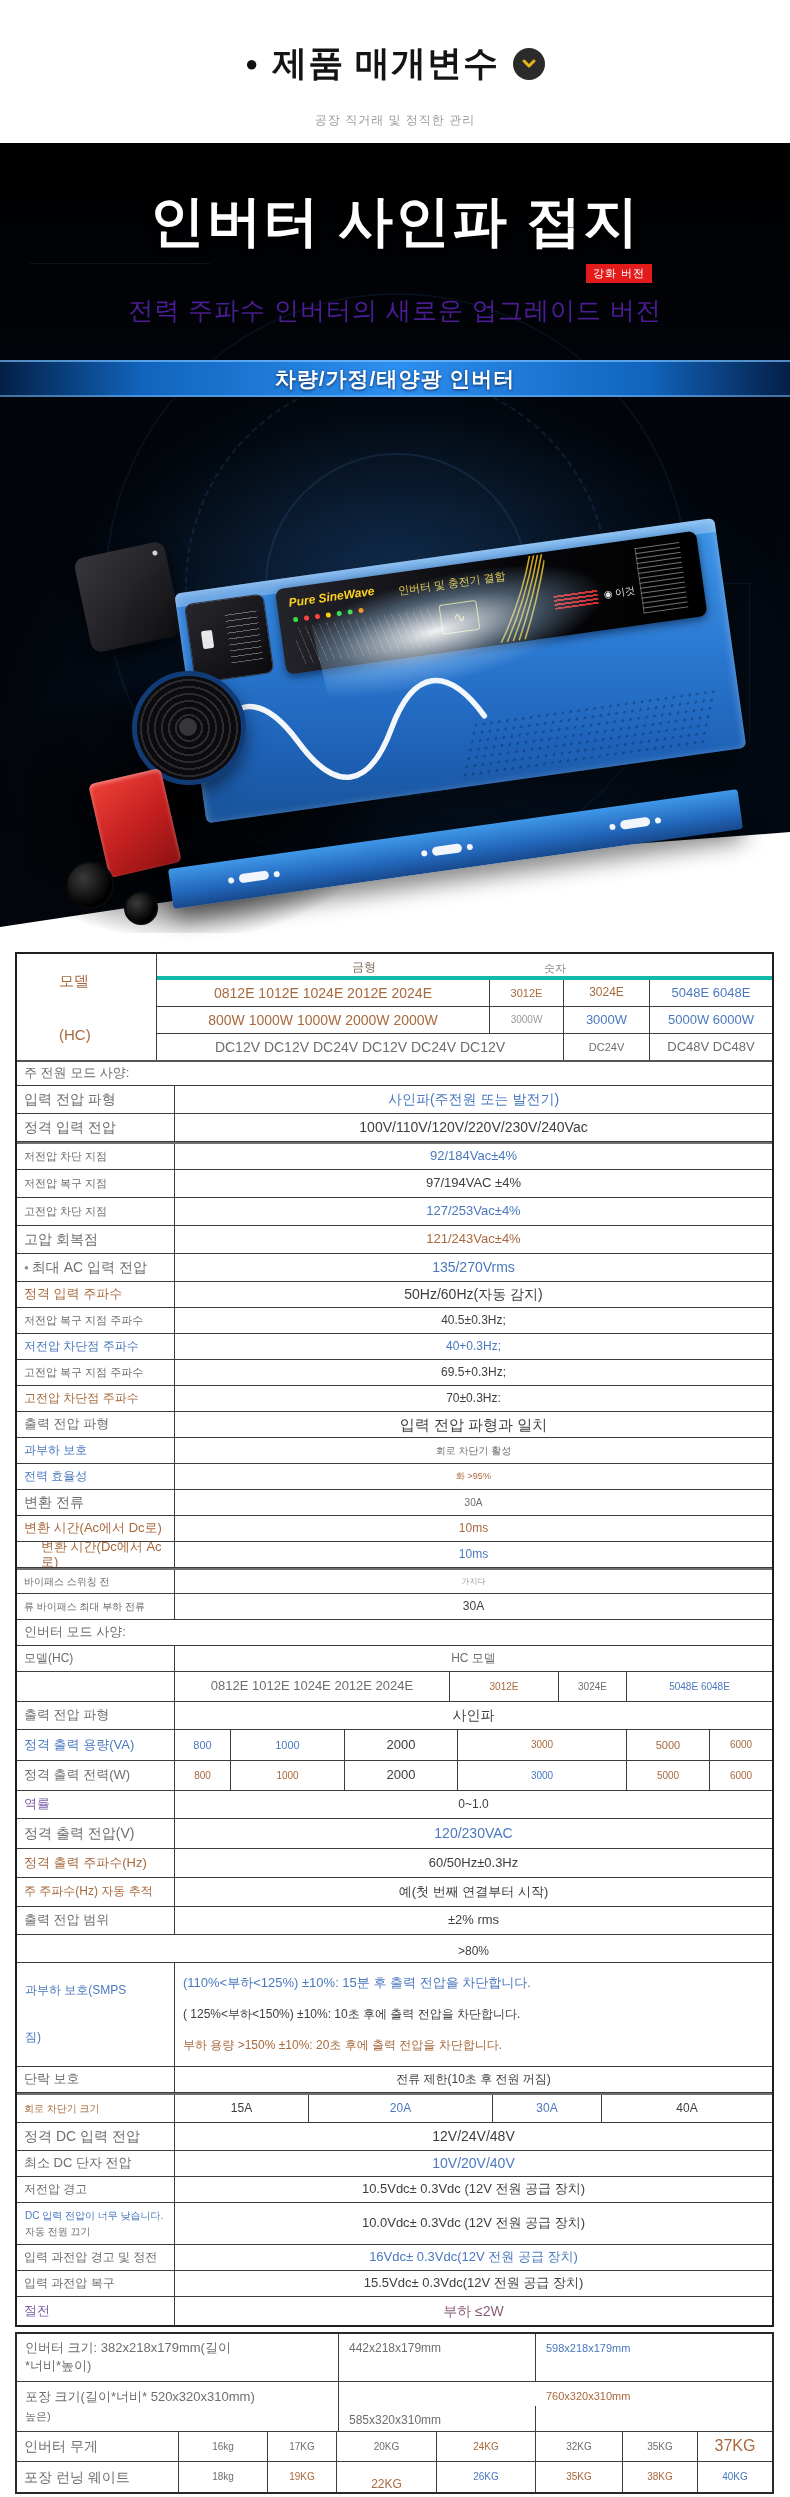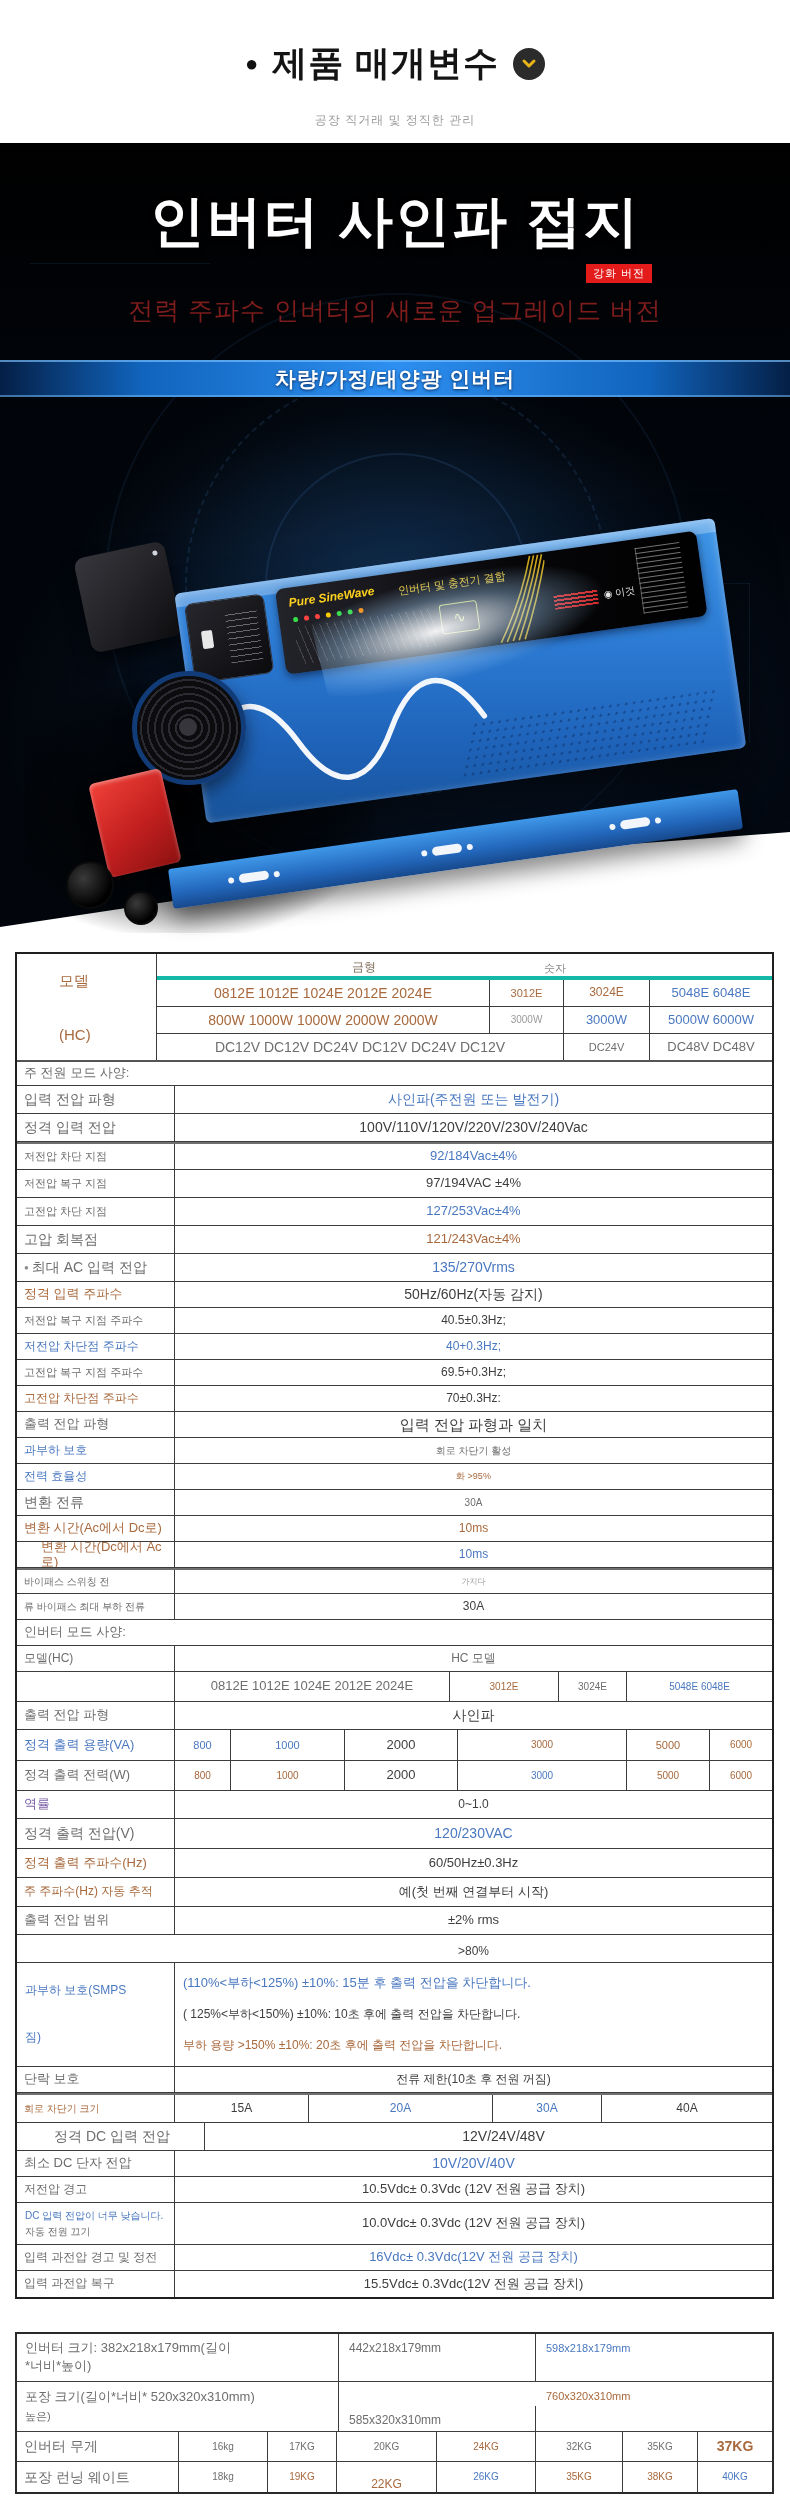--- a/index.html
+++ b/index.html
@@ -20,21 +20,21 @@
       radial-gradient(ellipse 640px 420px at 56% 72%, rgba(22,62,115,.32), transparent 70%),
       linear-gradient(#000,#010409 30%,#02060c);
     clip-path:polygon(0 0,100% 0,100% 87%,60% 90%,0 99%);}
   .ring{position:absolute;border-radius:50%;border:2px solid rgba(72,132,198,.16);}
   .ring.r1{width:260px;height:260px;left:265px;top:310px;}
   .ring.r2{width:420px;height:420px;left:185px;top:230px;border-style:dashed;}
   .ring.r3{width:580px;height:580px;left:105px;top:150px;border-color:rgba(72,132,198,.10);}
   .tech-line{position:absolute;background:rgba(80,140,205,.12);}
   .hero-title{position:absolute;top:42px;left:0;width:100%;text-align:center;font-size:55px;font-weight:700;color:#fff;letter-spacing:2px;text-shadow:0 2px 6px rgba(0,0,0,.8);}
   .hero-badge{position:absolute;left:586px;top:121px;background:#e31b1b;color:#fff;font-size:11px;padding:2px 7px;letter-spacing:1px;}
-  .hero-subtitle{position:absolute;top:151px;left:0;width:100%;text-align:center;font-size:25px;font-weight:500;color:#7f1d1d;letter-spacing:1px;}
+  .hero-subtitle{position:absolute;top:151px;left:0;width:100%;text-align:center;font-size:25px;font-weight:500;color:#4c1d95;letter-spacing:1px;}
   .hero-band{position:absolute;top:217px;left:0;width:100%;height:37px;
     background:linear-gradient(90deg,#041f46 0%,#1164bd 18%,#2d8ff0 50%,#1164bd 82%,#041f46 100%);
     border-top:2px solid rgba(125,195,255,.65);border-bottom:2px solid rgba(125,195,255,.5);
     display:flex;align-items:center;justify-content:center;box-sizing:border-box;}
   .band-label{color:#fff;font-size:21px;font-weight:700;letter-spacing:1px;text-shadow:0 1px 3px rgba(0,20,60,.8);}
   
   .product{position:absolute;left:40px;top:400px;width:710px;height:392px;}
   .shadow-blob{position:absolute;left:-15px;top:140px;width:350px;height:250px;
     background:radial-gradient(ellipse at 45% 50%, rgba(0,0,0,.85), rgba(0,0,0,.4) 55%, transparent 75%);}
   .inv-body{position:absolute;left:150px;top:42px;width:545px;height:232px;border-radius:6px;
@@ -594,21 +594,21 @@
         <div class="t-cell c-blue" style="font-size: 12px;">
           <span>20A</span>
         </div>
         <div class="t-cell c-blue" style="font-size: 12px;">
           <span>30A</span>
         </div>
         <div class="t-cell c-dgray" style="font-size: 12px;">
           <span>40A</span>
         </div>
       </div>
-      <div class="t-row" style="grid-template-columns: 158px 597px; height: 28px; padding-left: 30px;">
+      <div class="t-row" style="grid-template-columns: 158px 597px; height: 28px;">
         <div class="t-cell al-l c-gray" style="font-size: 14px;">
           <span>정격 DC 입력 전압</span>
         </div>
         <div class="t-cell c-dgray" style="font-size: 14px;">
           <span>12V/24V/48V</span>
         </div>
       </div>
       <div class="t-row" style="grid-template-columns: 158px 597px; height: 26px;">
         <div class="t-cell al-l c-gray" style="font-size: 13px;">
           <span>최소 DC 단자 전압</span>
@@ -641,20 +641,28 @@
         <div class="t-cell c-blue" style="font-size: 13px;">
           <span>16Vdc± 0.3Vdc(12V 전원 공급 장치)</span>
         </div>
       </div>
       <div class="t-row" style="grid-template-columns: 158px 597px; height: 26px;">
         <div class="t-cell al-l c-gray" style="font-size: 12px;">
           <span>입력 과전압 복구</span>
         </div>
         <div class="t-cell c-dgray" style="font-size: 13px;">
           <span>15.5Vdc± 0.3Vdc(12V 전원 공급 장치)</span>
+        </div>
+      </div>
+      <div class="t-row" style="grid-template-columns: 158px 597px; height: 28px;">
+        <div class="t-cell al-l c-purple" style="font-size: 13px;">
+          <span>절전</span>
+        </div>
+        <div class="t-cell c-plum" style="font-size: 14px;">
+          <span>부하 ≤2W</span>
         </div>
       </div>
     </div>
 </div>
 
 <div class="size-table">
   <div id="size-rows">
       <div class="t-row" style="grid-template-columns: 322px 197px 236px; height: 48px;">
         <div class="t-cell al-l multi">
           <div class="c-gray" style="font-size: 13px;">인버터 크기: 382x218x179mm(길이</div>
@@ -694,21 +702,21 @@
         </div>
         <div class="t-cell c-brown" style="font-size: 10px;">
           <span>24KG</span>
         </div>
         <div class="t-cell c-gray" style="font-size: 10px;">
           <span>32KG</span>
         </div>
         <div class="t-cell c-gray" style="font-size: 10px;">
           <span>35KG</span>
         </div>
-        <div class="t-cell c-brown" style="font-size: 14px; font-weight: bold;">
+        <div class="t-cell c-brown" style="font-size: 16px;">
           <span>37KG</span>
         </div>
       </div>
       <div class="t-row" style="grid-template-columns: 162px 89px 69px 100px 99px 87px 75px 74px; height: 30px;">
         <div class="t-cell al-l c-gray" style="font-size: 14px;">
           <span>포장 런닝 웨이트</span>
         </div>
         <div class="t-cell c-gray" style="font-size: 10px;">
           <span>18kg</span>
         </div>

